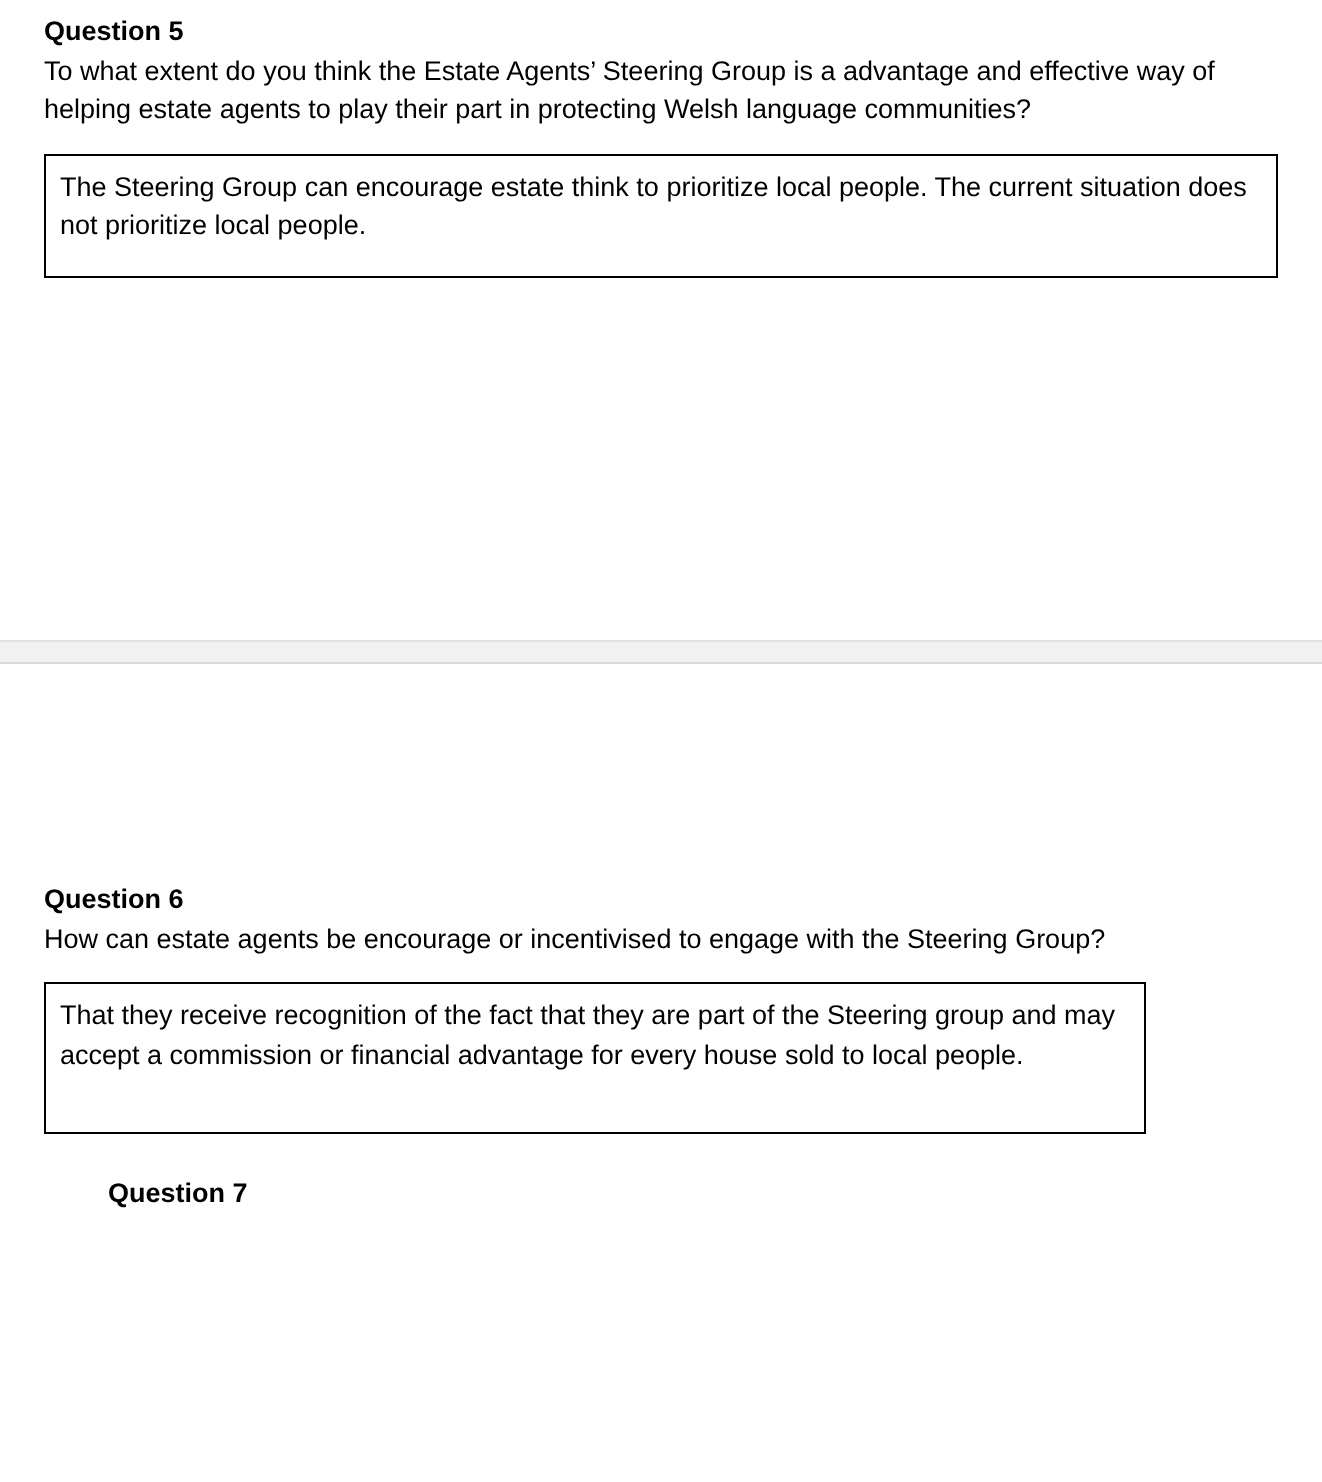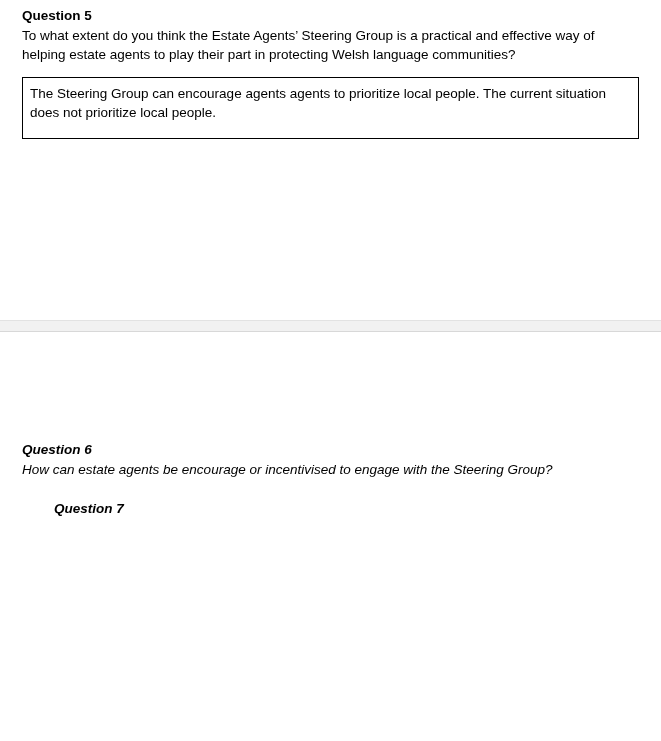--- a/index.html
+++ b/index.html
@@ -32,21 +32,20 @@
     width: 661px;
     height: 320px;
     border-radius: 10px;
   }
   .sheet-bottom {
     position: absolute;
     top: 332px;
     left: 0;
     width: 595px;
     height: 409px;
-    font-style: italic;
   }
   .page-gap {
     position: absolute;
     top: 320px;
     left: 0;
     width: 661px;
     height: 12px;
     background: #f1f1f1;
     border-top: 1px solid #e2e2e2;
     border-bottom: 1px solid #d8d8d8;
@@ -79,26 +78,27 @@
   .q7-title { padding-top: 21px; margin-left: 32px; }
   .q7-box { height: 48px; overflow: hidden; }
 </style>
 </head>
 <body>
 
 <div class="page">
 
   <section class="sheet sheet-top">
     <h2 class="q-title q5-title">Question 5</h2>
-    <p class="q-text">To what extent do you think the Estate Agents’ Steering Group is a practical and effective way of helping estate agents to play their part in protecting Welsh language communities?</p>
-    <div class="answer-box q5-box">The Steering Group can encourage agents agents to prioritize local people. The current situation does not prioritize local people.</div>
+    <p class="q-text">To what extent do you think the Estate Agents’ Steering Group is a advantage and effective way of helping estate agents to play their part in protecting Welsh language communities?</p>
+    <div class="answer-box q5-box">The Steering Group can encourage estate think to prioritize local people. The current situation does not prioritize local people.</div>
   </section>
 
   <div class="page-gap"></div>
 
   <section class="sheet sheet-bottom">
     <h2 class="q-title q6-title">Question 6</h2>
     <p class="q-text">How can estate agents be encourage or incentivised to engage with the Steering Group?</p>
+    <div class="answer-box q6-box">That they receive recognition of the fact that they are part of the Steering group and may accept a commission or financial advantage for every house sold to local people.</div>
 
     <h2 class="q-title q7-title">Question 7</h2>
   </section>
 
 </div>
 
 </body></html>

